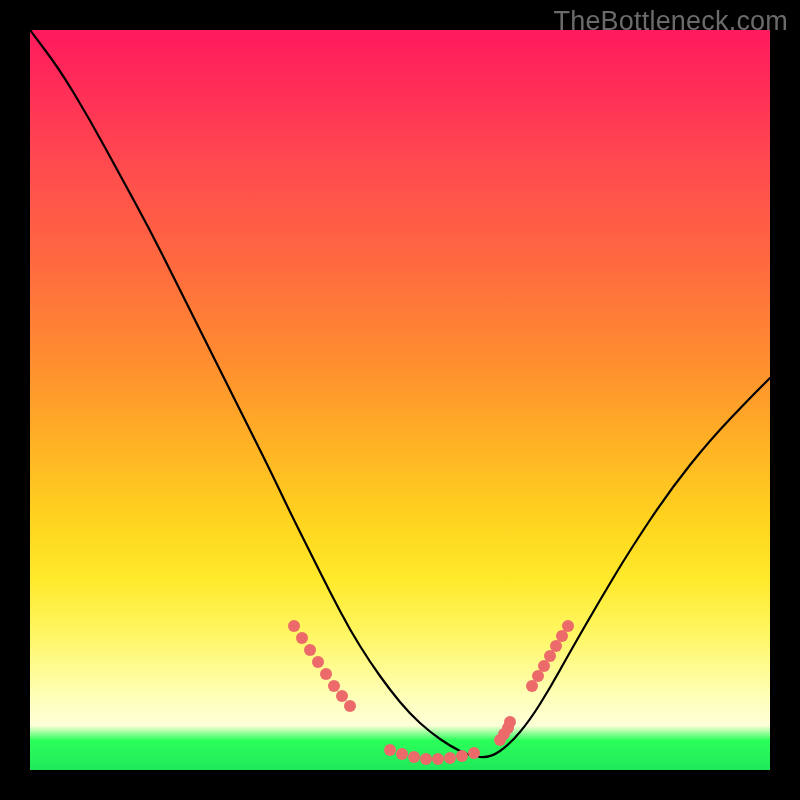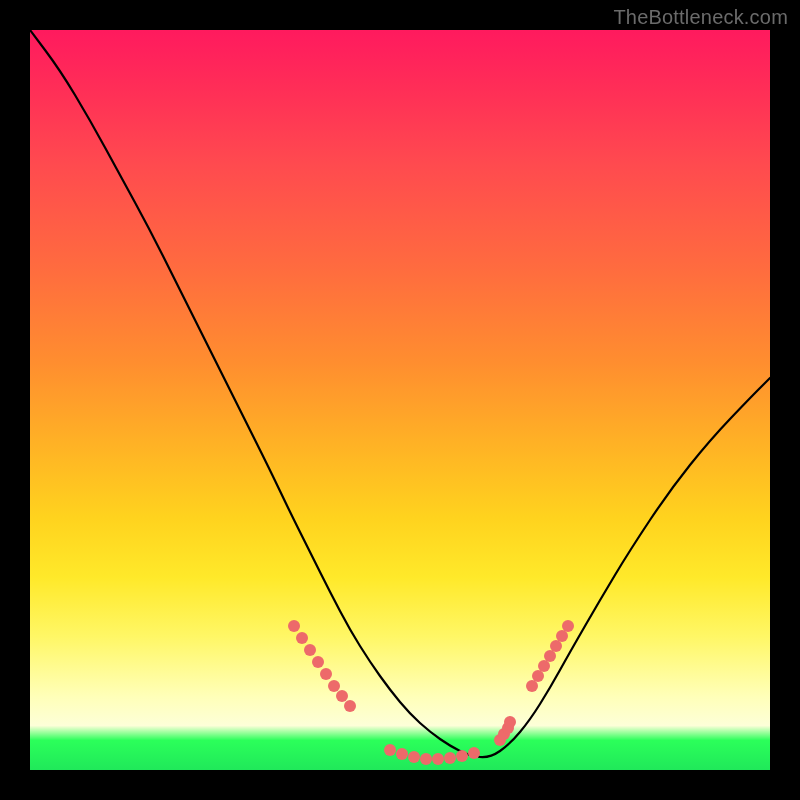--- a/index.html
+++ b/index.html
@@ -41,21 +41,21 @@
       #fdffd8 94%,
       #2bff5a 96%,
       #20e85a 100%
     );
   }
   .watermark {
     position: absolute;
     top: 6px;
     right: 12px;
     color: #6b6b6b;
-    font-size: 20px;
+    font-size: 27px;
     font-weight: 500;
     letter-spacing: 0.2px;
     z-index: 10;
     margin-left: 40px;
   }
   svg.curve {
     position: absolute;
     left: 0;
     top: 0;
     width: 740px;

